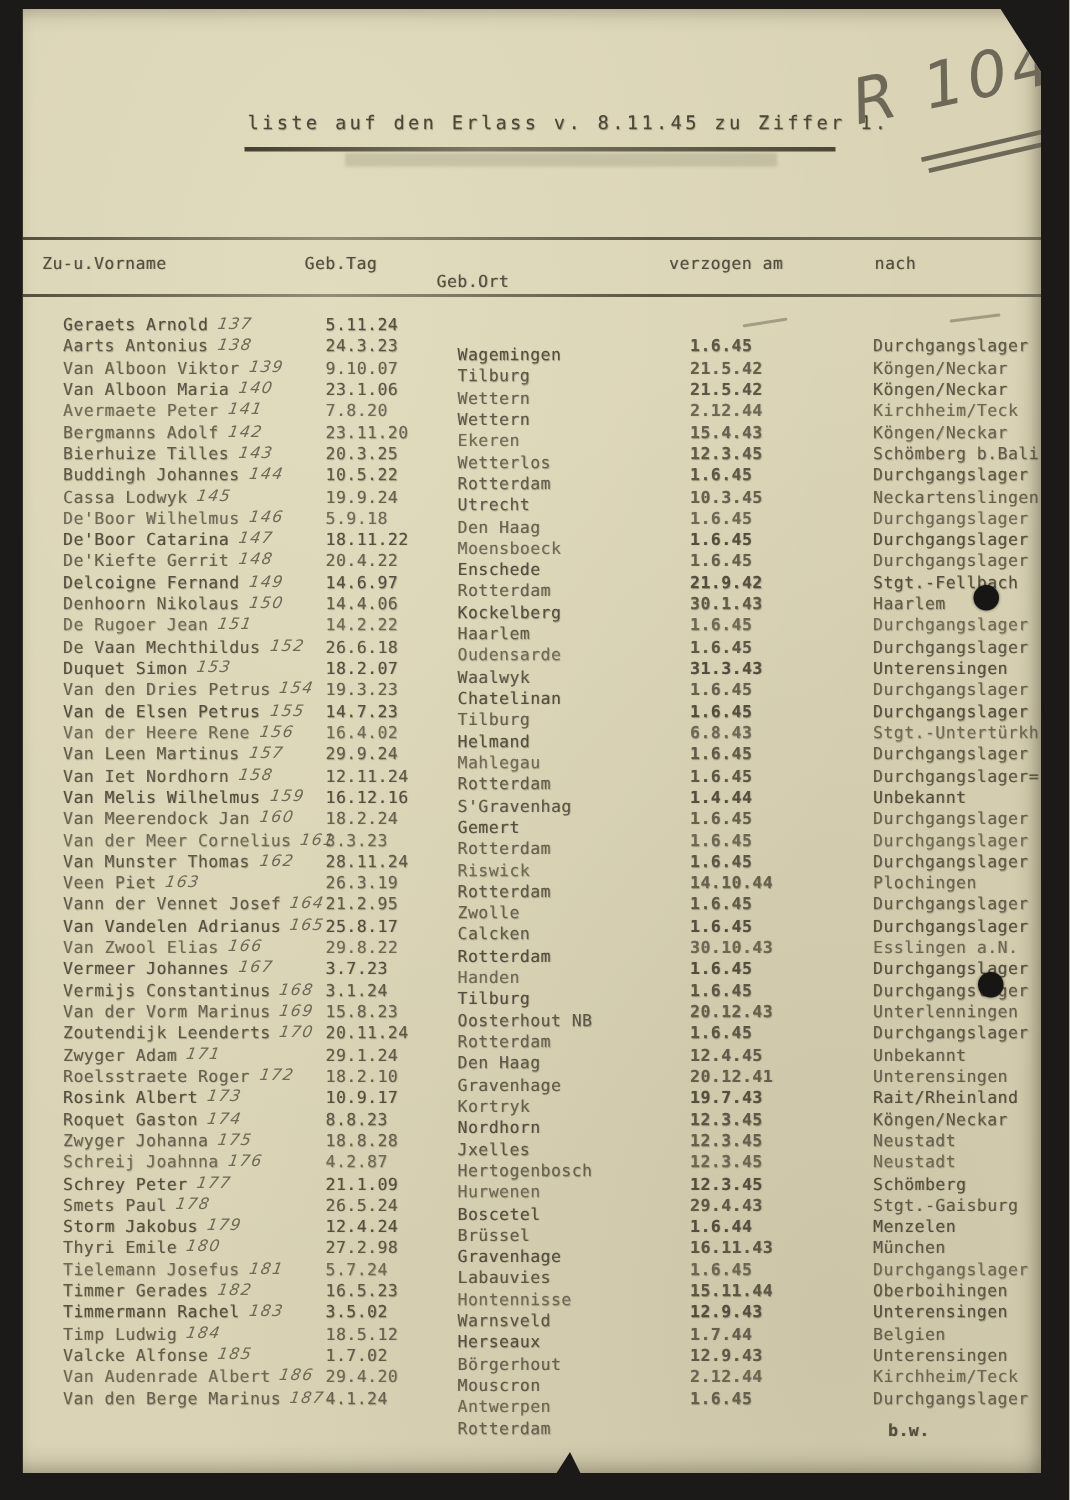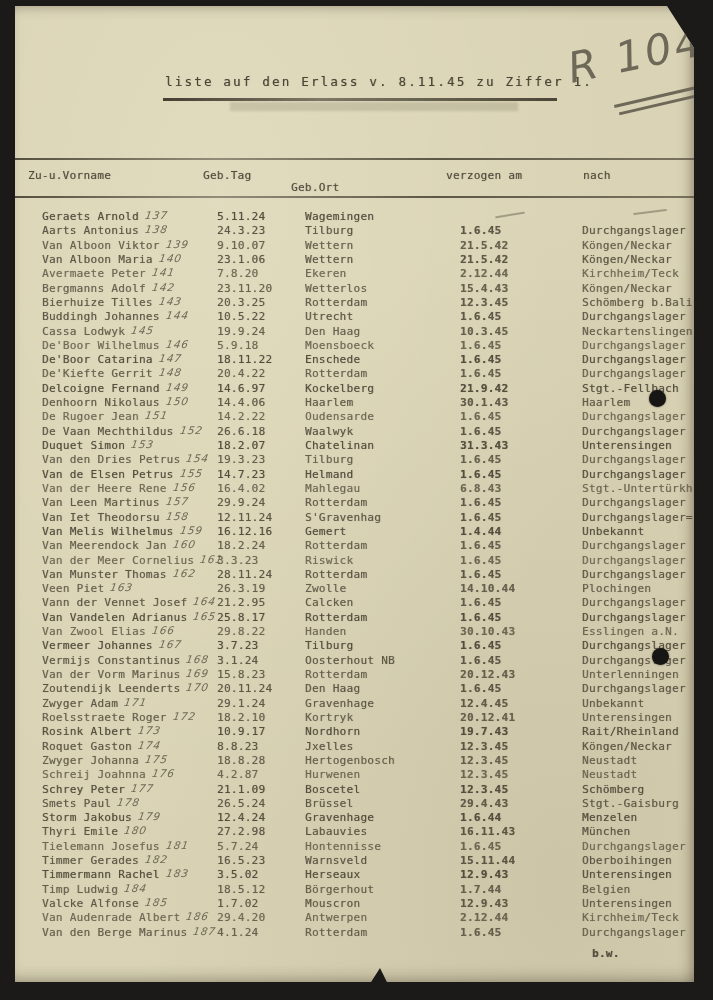--- a/index.html
+++ b/index.html
@@ -20,21 +20,21 @@
   .title-rule{left:148px;top:92px;width:394px;height:2.5px;background:linear-gradient(90deg,rgba(60,55,42,.95),rgba(60,55,42,.6) 40%,rgba(60,55,42,.9));}
   .smudge{position:absolute;left:215px;top:96px;width:288px;height:9px;background:rgba(115,108,88,.22);filter:blur(1px);}
   .rule-top{left:0;top:152px;width:679px;}
   .rule-head{left:0;top:190px;width:679px;}
   .hdr{position:absolute;top:163px;}
   .h-name{left:13px;} .h-gebtag{left:188px;} .h-gebort{left:276px;margin-top:12px;} .h-verzogen{left:431px;} .h-nach{left:568px;}
   .rows{position:absolute;left:14px;top:204px;width:613px;}
   .row{position:relative;height:14.32px;}
   .c{position:absolute;top:0;}
   .namewrap{left:13px;display:flex;align-items:baseline;}
-  .gebtag{left:188px;} .gebort{left:276px;} .verzogen{left:431px;font-weight:bold;} .nach{left:553px;}
+  .gebtag{left:188px;} .gebort{left:276px;margin-top:20px;} .verzogen{left:431px;font-weight:bold;} .nach{left:553px;}
   .num{font-family:"DejaVu Sans",sans-serif;font-style:italic;font-size:10.5px;color:#6f6a58;margin-left:6px;transform:skewX(-10deg) translateY(-1px);letter-spacing:1px;text-shadow:none;}
   .row:nth-child(2n) .typed{opacity:.93}
   .row:nth-child(3n) .typed{opacity:.86}
   .row:nth-child(5n) .typed{opacity:.8}
   .row:nth-child(7n) .typed{opacity:.9}
   .stamp{position:absolute;left:552px;top:24px;font-family:"DejaVu Sans",sans-serif;font-style:italic;font-size:42px;color:#6d6858;transform:rotate(-12deg);letter-spacing:3px;white-space:pre;}
   .stampline{position:absolute;height:2.6px;background:#6d6858;transform:rotate(-13deg);}
   .sl1{left:598px;top:88px;width:98px;}
   .sl2{left:603px;top:96px;width:92px;}
   .hole{position:absolute;width:17px;height:17px;border-radius:50%;background:#171614;box-shadow:0 0 2px rgba(0,0,0,.6);}
@@ -294,21 +294,21 @@
       <span class="num">157</span>
     </span>
     <span class="c typed gebtag">29.9.24</span>
     <span class="c typed gebort">Rotterdam</span>
     <span class="c typed verzogen">1.6.45</span>
     <span class="c typed nach">Durchgangslager</span>
   </div>
 
   <div class="row">
     <span class="c namewrap">
-      <span class="typed rname">Van Iet Theodorsu</span>
+      <span class="typed rname">Van Iet Nordhorn</span>
       <span class="num">158</span>
     </span>
     <span class="c typed gebtag">12.11.24</span>
     <span class="c typed gebort">S'Gravenhag</span>
     <span class="c typed verzogen">1.6.45</span>
     <span class="c typed nach">Durchgangslager=</span>
   </div>
 
   <div class="row">
     <span class="c namewrap">

